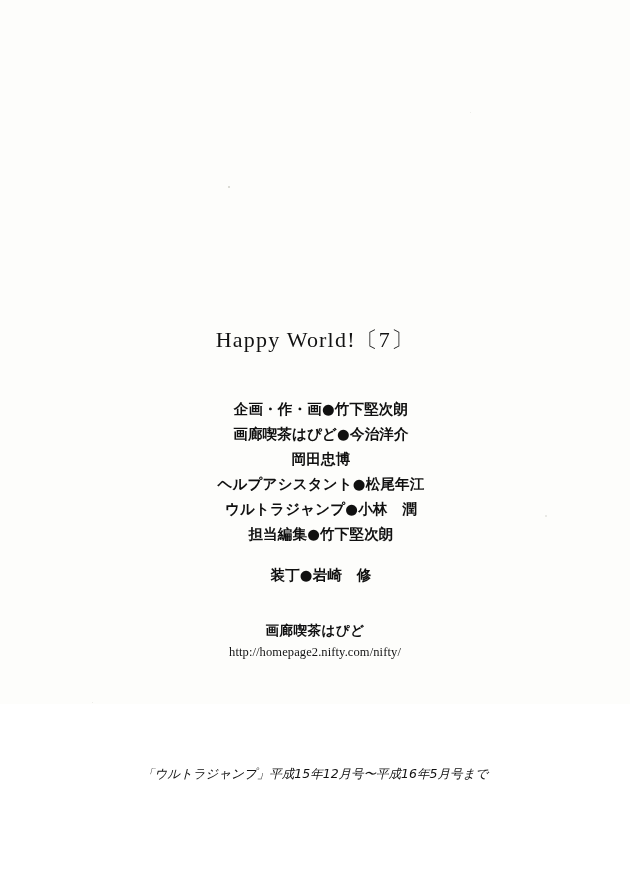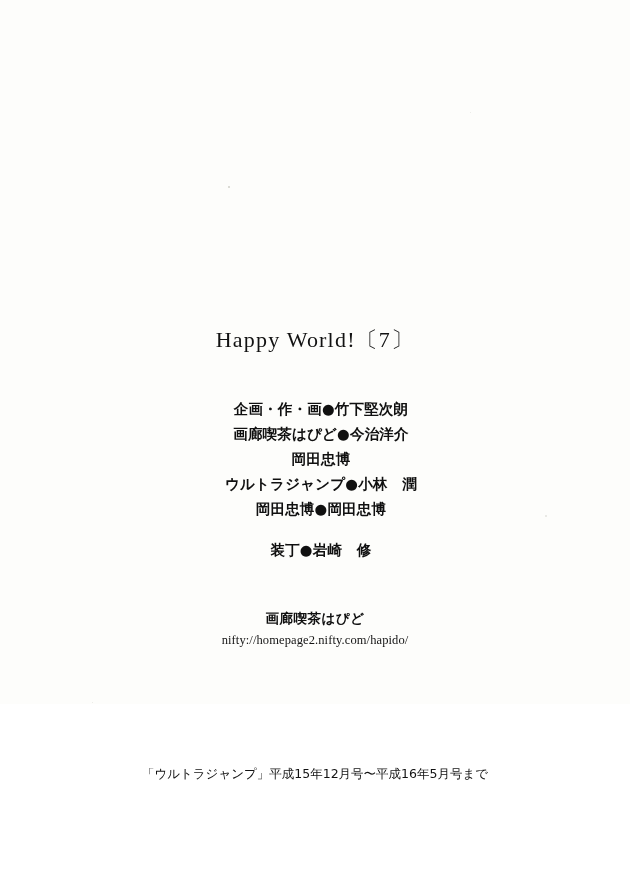--- a/index.html
+++ b/index.html
@@ -57,21 +57,21 @@
     font-weight: bold;
     line-height: 25px;
     color: #101010;
     letter-spacing: 0.2px;
   }
   .staff .line { display: block; white-space: nowrap; padding-left: 12px; }
   .staff .line.gap-top { margin-top: 16px; }
 
   .circle {
     display: block;
-    margin-top: 47px;
+    margin-top: 34px;
     font-family: "DejaVu Sans", sans-serif;
     font-size: 13.5px;
     font-weight: bold;
     color: #101010;
     letter-spacing: 0.5px;
   }
   .url {
     display: block;
     margin-top: 5px;
     font-family: "Liberation Serif", serif;
@@ -83,20 +83,21 @@
   .footnote {
     position: absolute;
     left: 0;
     right: 0;
     top: 760px;
     text-align: center;
     font-family: "DejaVu Sans", sans-serif;
     font-size: 12.5px;
     line-height: 28px;
     color: #121212;
+    font-style: italic;
   }
   .footnote .line { display: block; white-space: nowrap; }
 </style>
 </head>
 <body>
 
 <div class="page">
 
   <span class="speck s1"></span>
   <span class="speck s2"></span>
@@ -104,27 +105,28 @@
   <span class="speck s4"></span>
 
   <div class="colophon">
 
     <div class="title">Happy World!〔7〕</div>
 
     <div class="staff">
       <span class="line">企画・作・画●竹下堅次朗</span>
       <span class="line">画廊喫茶はぴど●今治洋介</span>
       <span class="line">岡田忠博</span>
+      <span class="line">ヘルプアシスタント●松尾年江</span>
       <span class="line">ウルトラジャンプ●小林　潤</span>
-      <span class="line">岡田忠博●岡田忠博</span>
+      <span class="line">担当編集●竹下堅次朗</span>
       <span class="line gap-top">装丁●岩崎　修</span>
     </div>
 
     <span class="circle">画廊喫茶はぴど</span>
-    <span class="url">nifty://homepage2.nifty.com/hapido/</span>
+    <span class="url">http://homepage2.nifty.com/nifty/</span>
 
   </div>
 
   <div class="footnote">
     <span class="line">「ウルトラジャンプ」平成15年12月号〜平成16年5月号まで</span>
   </div>
 
 </div>
 
 </body></html>

